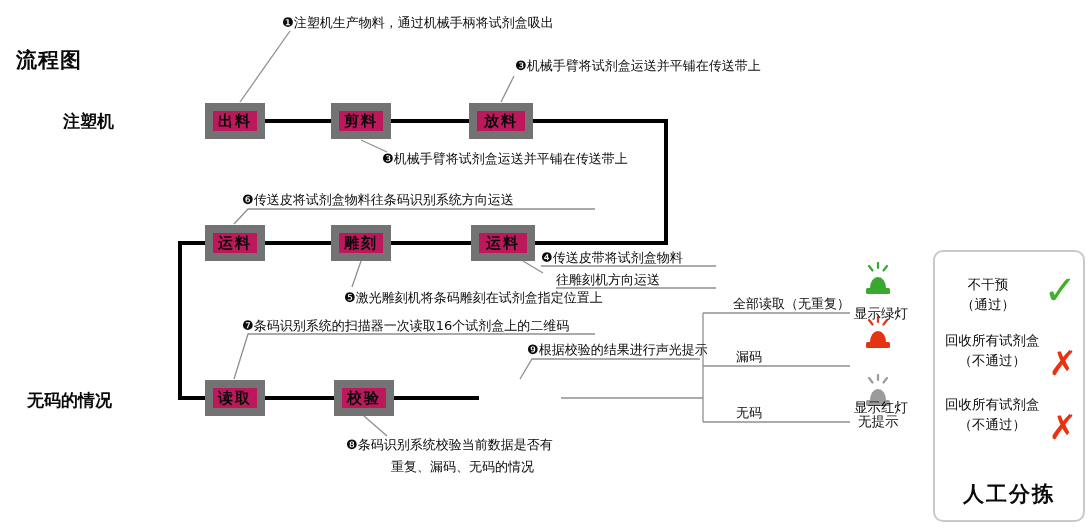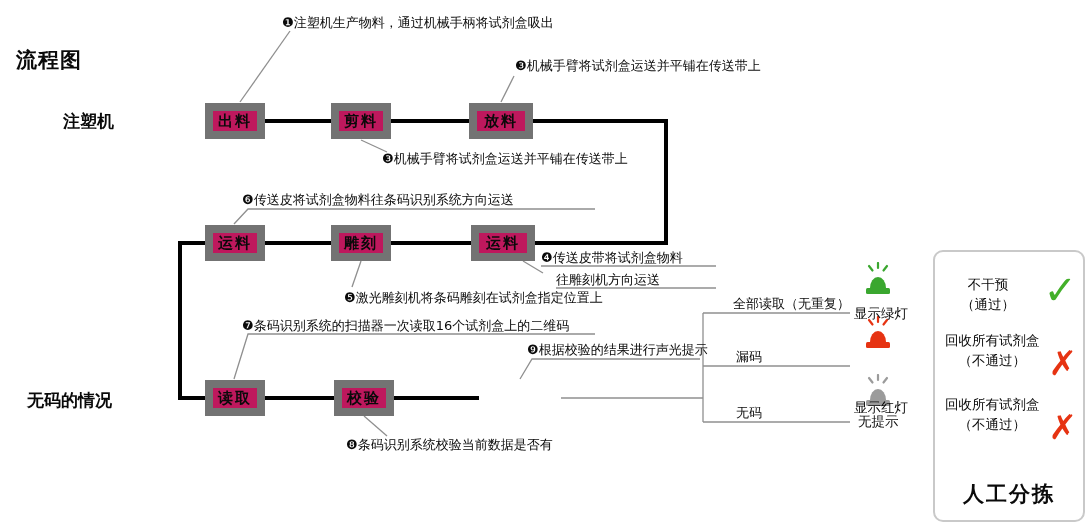--- a/index.html
+++ b/index.html
@@ -95,20 +95,21 @@
   <div class="abs note" style="left:282px; top:14px;">❶注塑机生产物料，通过机械手柄将试剂盒吸出</div>
   <div class="abs note" style="left:507px; top:57px;margin-left:8px;">❸机械手臂将试剂盒运送并平铺在传送带上</div>
   <div class="abs note" style="left:382px; top:150px;">❸机械手臂将试剂盒运送并平铺在传送带上</div>
   <div class="abs note" style="left:541px; top:249px;">❹传送皮带将试剂盒物料</div>
   <div class="abs note" style="left:242px; top:191px;">❻传送皮将试剂盒物料往条码识别系统方向运送</div>
   <div class="abs note" style="left:556px; top:271px;">往雕刻机方向运送</div>
   <div class="abs note" style="left:344px; top:289px;">❺激光雕刻机将条码雕刻在试剂盒指定位置上</div>
   <div class="abs note" style="left:242px; top:317px;">❼条码识别系统的扫描器一次读取16个试剂盒上的二维码</div>
   <div class="abs note" style="left:527px; top:341px;">❾根据校验的结果进行声光提示</div>
   <div class="abs note" style="left:346px; top:436px;">❽条码识别系统校验当前数据是否有</div>
+  <div class="abs note" style="left:391px; top:458px;">重复、漏码、无码的情况</div>
 
   <div class="abs cond" style="left:733px; top:295px;">全部读取（无重复）</div>
   <div class="abs cond" style="left:736px; top:348px;">漏码</div>
   <div class="abs cond" style="left:736px; top:404px;">无码</div>
 
   <span class="abs siren" style="left: 862px; top: 262px; color: rgb(58, 167, 47);">
     <svg width="32" height="34" viewBox="0 0 32 34">
       <g stroke="currentColor" stroke-width="2.2" stroke-linecap="round">
         <line x1="16" y1="1" x2="16" y2="6"></line>
         <line x1="7" y1="4" x2="10.5" y2="8.5"></line>

